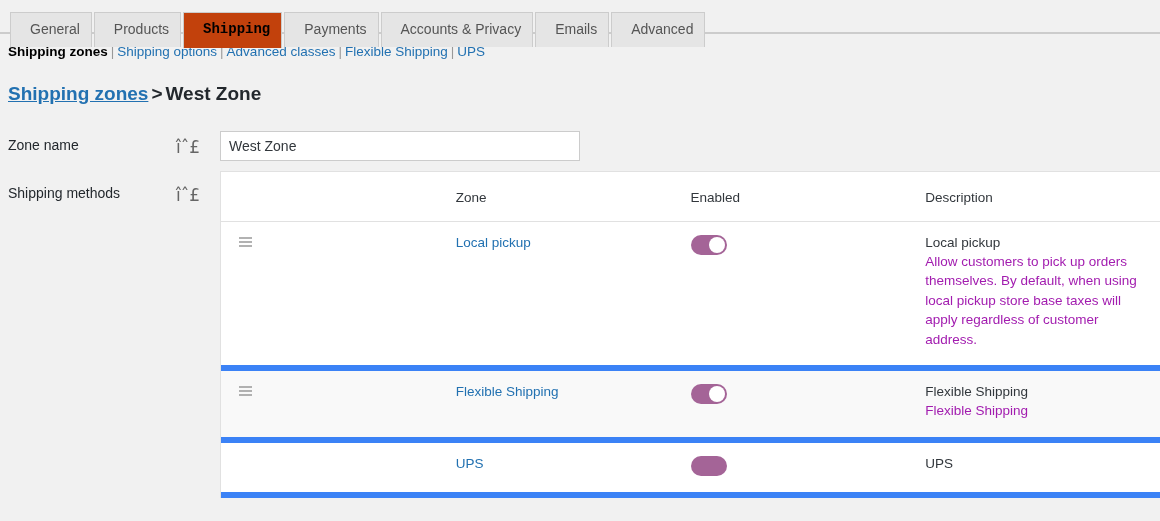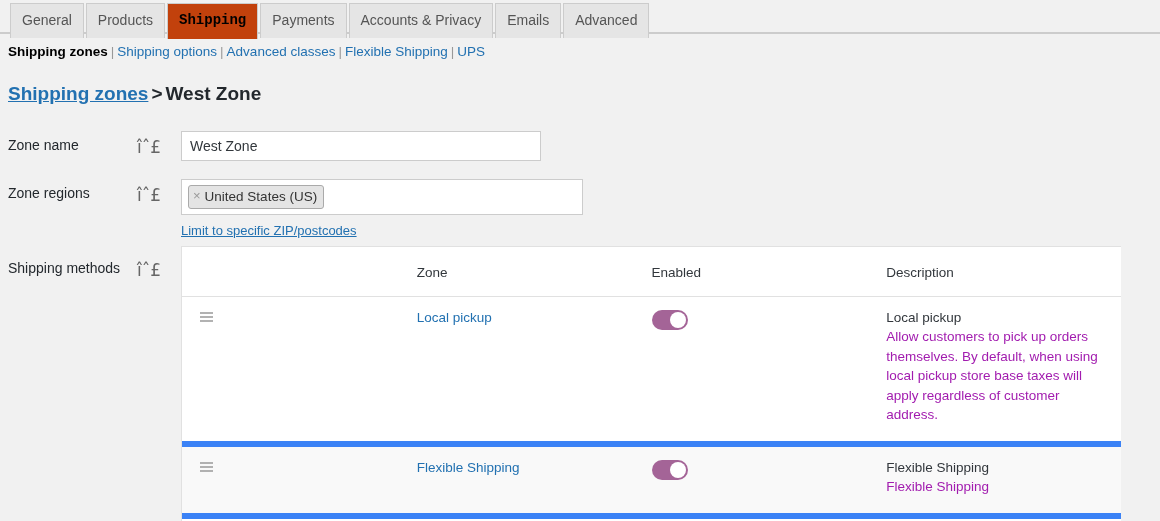--- a/index.html
+++ b/index.html
@@ -43,22 +43,22 @@
     position: absolute;
     left: 0;
     right: 0;
     bottom: 0;
     height: 1px;
     background: #ccc;
   }
   .tab {
     position: relative;
     display: inline-block;
-    padding: 7px 11px 8px 11px;
-    margin: 3px 2px 0 0;
+    padding: 7px 11px 8px 19px;
+    margin: 12px 2px 0 0;
     background: #e5e5e5;
     border: 1px solid #ccc;
     border-bottom: none;
     font-size: 14px;
     line-height: 1.35;
     color: #555;
     text-decoration: none;
     vertical-align: bottom;
     box-sizing: border-box;
     cursor: pointer;
@@ -114,21 +114,21 @@
     margin: 0 3px;
   }
 
   
   .form-table {
     width: 100%;
     border-collapse: collapse;
     margin-top: 16px;
   }
   .form-table th {
-    width: 181px;
+    width: 220px;
     text-align: left;
     vertical-align: top;
     padding: 14px 10px 14px 8px;
     font-weight: normal;
     font-size: 14px;
     color: #23282d;
     box-sizing: border-box;
     position: relative;
   }
   .th-inner {
@@ -307,37 +307,20 @@
       <div class="th-inner">
         <span>Zone name</span>
         <span class="help-tip">îˆ£</span>
       </div>
     </th>
     <td>
       <input class="text-input" type="text" value="West Zone" style="">
     </td>
   </tr>
 
-  <tr>
-    <th>
-      <div class="th-inner">
-        <span>Zone regions</span>
-        <span class="help-tip">îˆ£</span>
-      </div>
-    </th>
-    <td>
-      <div class="region-select">
-        <span class="chip">
-          <span class="chip-x">×</span>
-          <span>United States (US)</span>
-        </span>
-      </div>
-      <a class="limit-link">Limit to specific ZIP/postcodes</a>
-    </td>
-  </tr>
 
   <tr>
     <th>
       <div class="th-inner">
         <span>Shipping methods</span>
         <span class="help-tip">îˆ£</span>
       </div>
     </th>
     <td style="padding:0;">
       <div class="methods-wrap">

